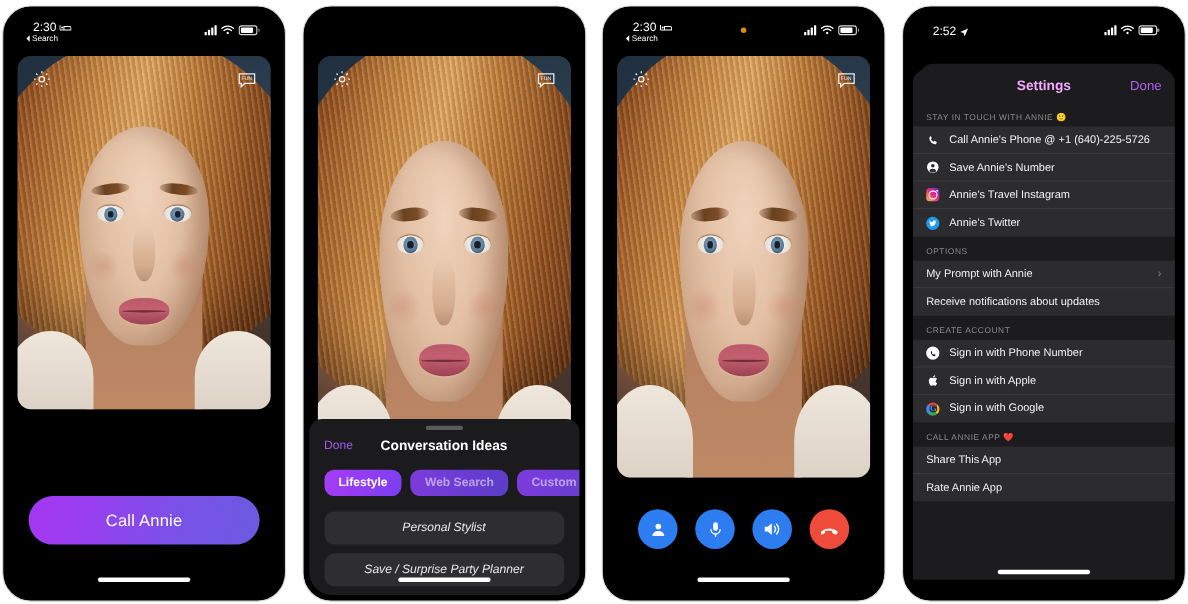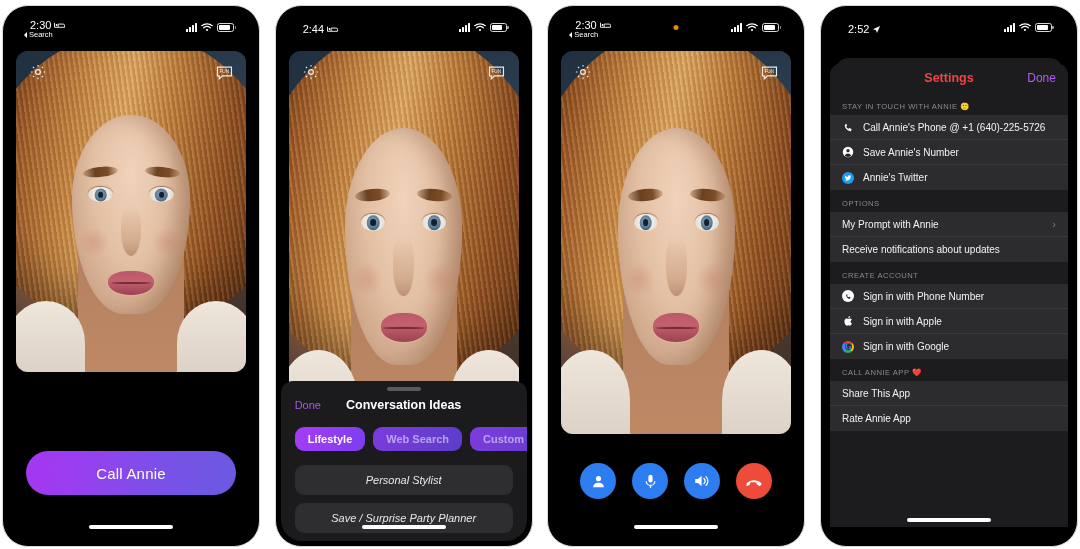--- a/index.html
+++ b/index.html
@@ -287,21 +287,21 @@
     background:#1c1c1e;
     border-radius:12px 12px 0 0;
     z-index:15; overflow:hidden;
   }
   .set-head {
     position:relative; height:30px; display:flex; align-items:center;
     padding: 0 12px;
   }
   .set-title {
     position:absolute; left:0; right:0; text-align:center;
-    color:#ef4444; font-size:12.5px; font-weight:700;
+    color:#f0abfc; font-size:12.5px; font-weight:700;
   }
   .set-done {
     margin-left:auto; color:#b05ef0; font-size:12px; z-index:2;
   }
   .set-sec-hdr {
     color:#8b8b90; font-size:7.6px; letter-spacing:.5px;
     padding: 9px 12px 4px; text-transform:uppercase;
   }
   .set-group { background:#2c2c2e; }
   .set-row {
@@ -438,47 +438,20 @@
       <div class="call-btn">
         <span>Call Annie</span>
       </div>
       <div class="home-ind"></div>
     </div>
   </div>
 
   <div class="phone p2">
     <div class="screen">
 
-      <div class="statusbar">
-        <div class="sb-left" style="top:12px;">
-          <div class="sb-time-row">
-            <span>2:44</span>
-            <svg width="11" height="8" viewBox="0 0 24 16">
-              <path d="M1 3v10M1 13h22v-4a3 3 0 0 0-3-3H9v7" fill="none" stroke="#fff" stroke-width="2"></path>
-              <circle cx="5.5" cy="8" r="2" fill="#fff"></circle>
-            </svg>
-          </div>
-        </div>
-        <div class="sb-right">
-          <span class="bars">
-              <i></i>
-              <i></i>
-              <i></i>
-              <i></i>
-            </span>
-          <svg width="12" height="10" viewBox="0 0 16 12">
-            <path d="M1 4.2A11 11 0 0 1 15 4.2" stroke="#fff" stroke-width="1.7" fill="none" stroke-linecap="round"></path>
-            <path d="M3.6 7A7 7 0 0 1 12.4 7" stroke="#fff" stroke-width="1.7" fill="none" stroke-linecap="round"></path>
-            <circle cx="8" cy="10" r="1.4" fill="#fff"></circle>
-          </svg>
-          <span class="batt">
-              <i></i>
-            </span>
-        </div>
-      </div>
 
       <div class="photo-wrap tall">
         <div class="photo-inner">
           <div class="bg-sky"></div>
             <div class="hair"></div>
           <div class="neck"></div>
             <div class="shoulder-l"></div>
             <div class="shoulder-r"></div>
           <div class="face"></div>
           <div class="brow l"></div>
@@ -682,20 +655,26 @@
               <svg width="12" height="12" viewBox="0 0 24 24" fill="#fff">
                   <circle cx="12" cy="12" r="10.5"></circle>
                   <circle cx="12" cy="9.3" r="3.3" fill="#2c2c2e"></circle>
                   <path d="M5.6 19.3c1-3 3.5-4.4 6.4-4.4s5.4 1.4 6.4 4.4a10.4 10.4 0 0 1-12.8 0z" fill="#2c2c2e"></path>
                 </svg>
             </span>
             <span>Save Annie's Number</span>
           </div>
           <div class="set-row">
             <span class="row-ico">
+                <span class="ig-ico"></span>
+              </span>
+            <span>Annie's Travel Instagram</span>
+          </div>
+          <div class="set-row">
+            <span class="row-ico">
               <span class="tw-ico">
                 <svg width="8" height="8" viewBox="0 0 24 24" fill="#fff">
                     <path d="M22 5.9c-.7.3-1.5.5-2.4.6.9-.5 1.5-1.3 1.8-2.3-.8.5-1.7.8-2.6 1a4.1 4.1 0 0 0-7 3.7A11.6 11.6 0 0 1 3.4 4.6a4.1 4.1 0 0 0 1.3 5.5c-.7 0-1.3-.2-1.9-.5a4.1 4.1 0 0 0 3.3 4 4.2 4.2 0 0 1-1.9.1 4.1 4.1 0 0 0 3.8 2.9A8.3 8.3 0 0 1 2 18.3a11.6 11.6 0 0 0 6.3 1.8c7.5 0 11.7-6.3 11.7-11.8v-.5c.8-.6 1.5-1.3 2-2z"></path>
                   </svg>
               </span>
             </span>
             <span>Annie's Twitter</span>
           </div>
         </div>
 

